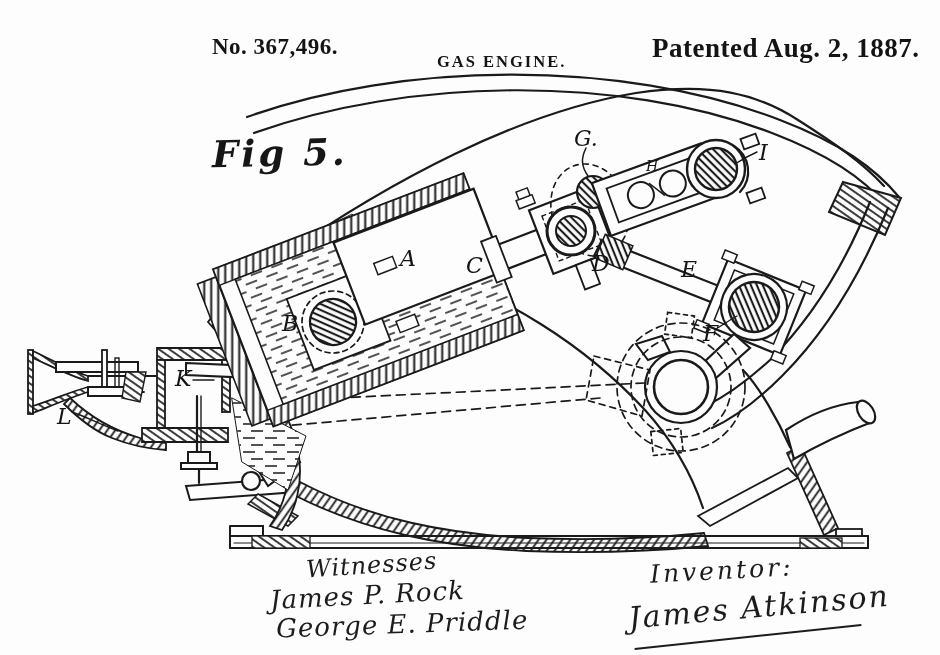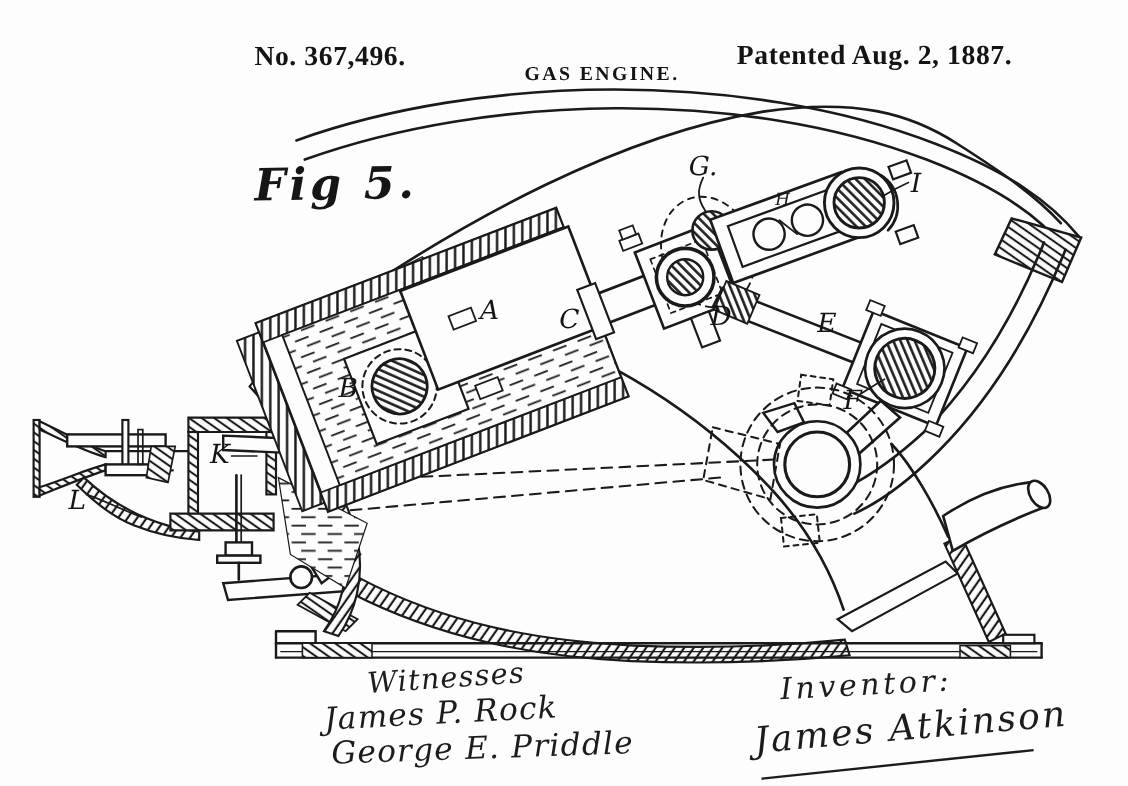--- a/index.html
+++ b/index.html
@@ -2,21 +2,21 @@
 <html><head>
 <meta charset="utf-8">
 <style>
   html,body{margin:0;padding:0;background:#e8e8e8;}
   .page{position:relative;width:940px;height:655px;background:#fdfdfd;overflow:hidden;
         font-family:"Liberation Serif",serif;color:#1a1a1a;padding-left:32px;}
   .hdr{position:absolute;font-family:"Liberation Serif",serif;font-weight:bold;color:#141414;white-space:nowrap;}
   .hdr-no{left:212px;top:34px;font-size:23px;letter-spacing:.5px;}
   .hdr-name{left:416px;top:18px;font-size:22px;letter-spacing:2px;}
   .hdr-title{left:437px;top:52px;font-size:16.5px;letter-spacing:2px;}
-  .hdr-date{left:614px;top:33px;font-size:23px;letter-spacing:.5px;}
+  .hdr-date{left:652px;top:33px;font-size:27px;letter-spacing:.5px;}
   .figlbl{position:absolute;left:212px;top:131px;font-family:"DejaVu Serif",serif;
           font-style:italic;font-weight:600;font-size:37px;letter-spacing:3px;color:#161616;
           transform:rotate(-1deg);}
   svg.draw{position:absolute;left:0;top:0;}
   .sig{position:absolute;font-family:"DejaVu Serif",serif;font-style:italic;color:#1c1c1c;white-space:nowrap;}
   .sig-w0{left:306px;top:551px;font-size:24px;transform:rotate(-4deg);letter-spacing:1px;}
   .sig-w1{left:270px;top:580px;font-size:26px;transform:rotate(-3deg);letter-spacing:1px;}
   .sig-w2{left:276px;top:609px;font-size:26px;transform:rotate(-2deg);letter-spacing:1px;}
   .sig-i0{left:650px;top:556px;font-size:25px;transform:rotate(-3deg);letter-spacing:3px;}
   .sig-i1{left:628px;top:589px;font-size:30px;transform:rotate(-5deg);letter-spacing:2px;}

